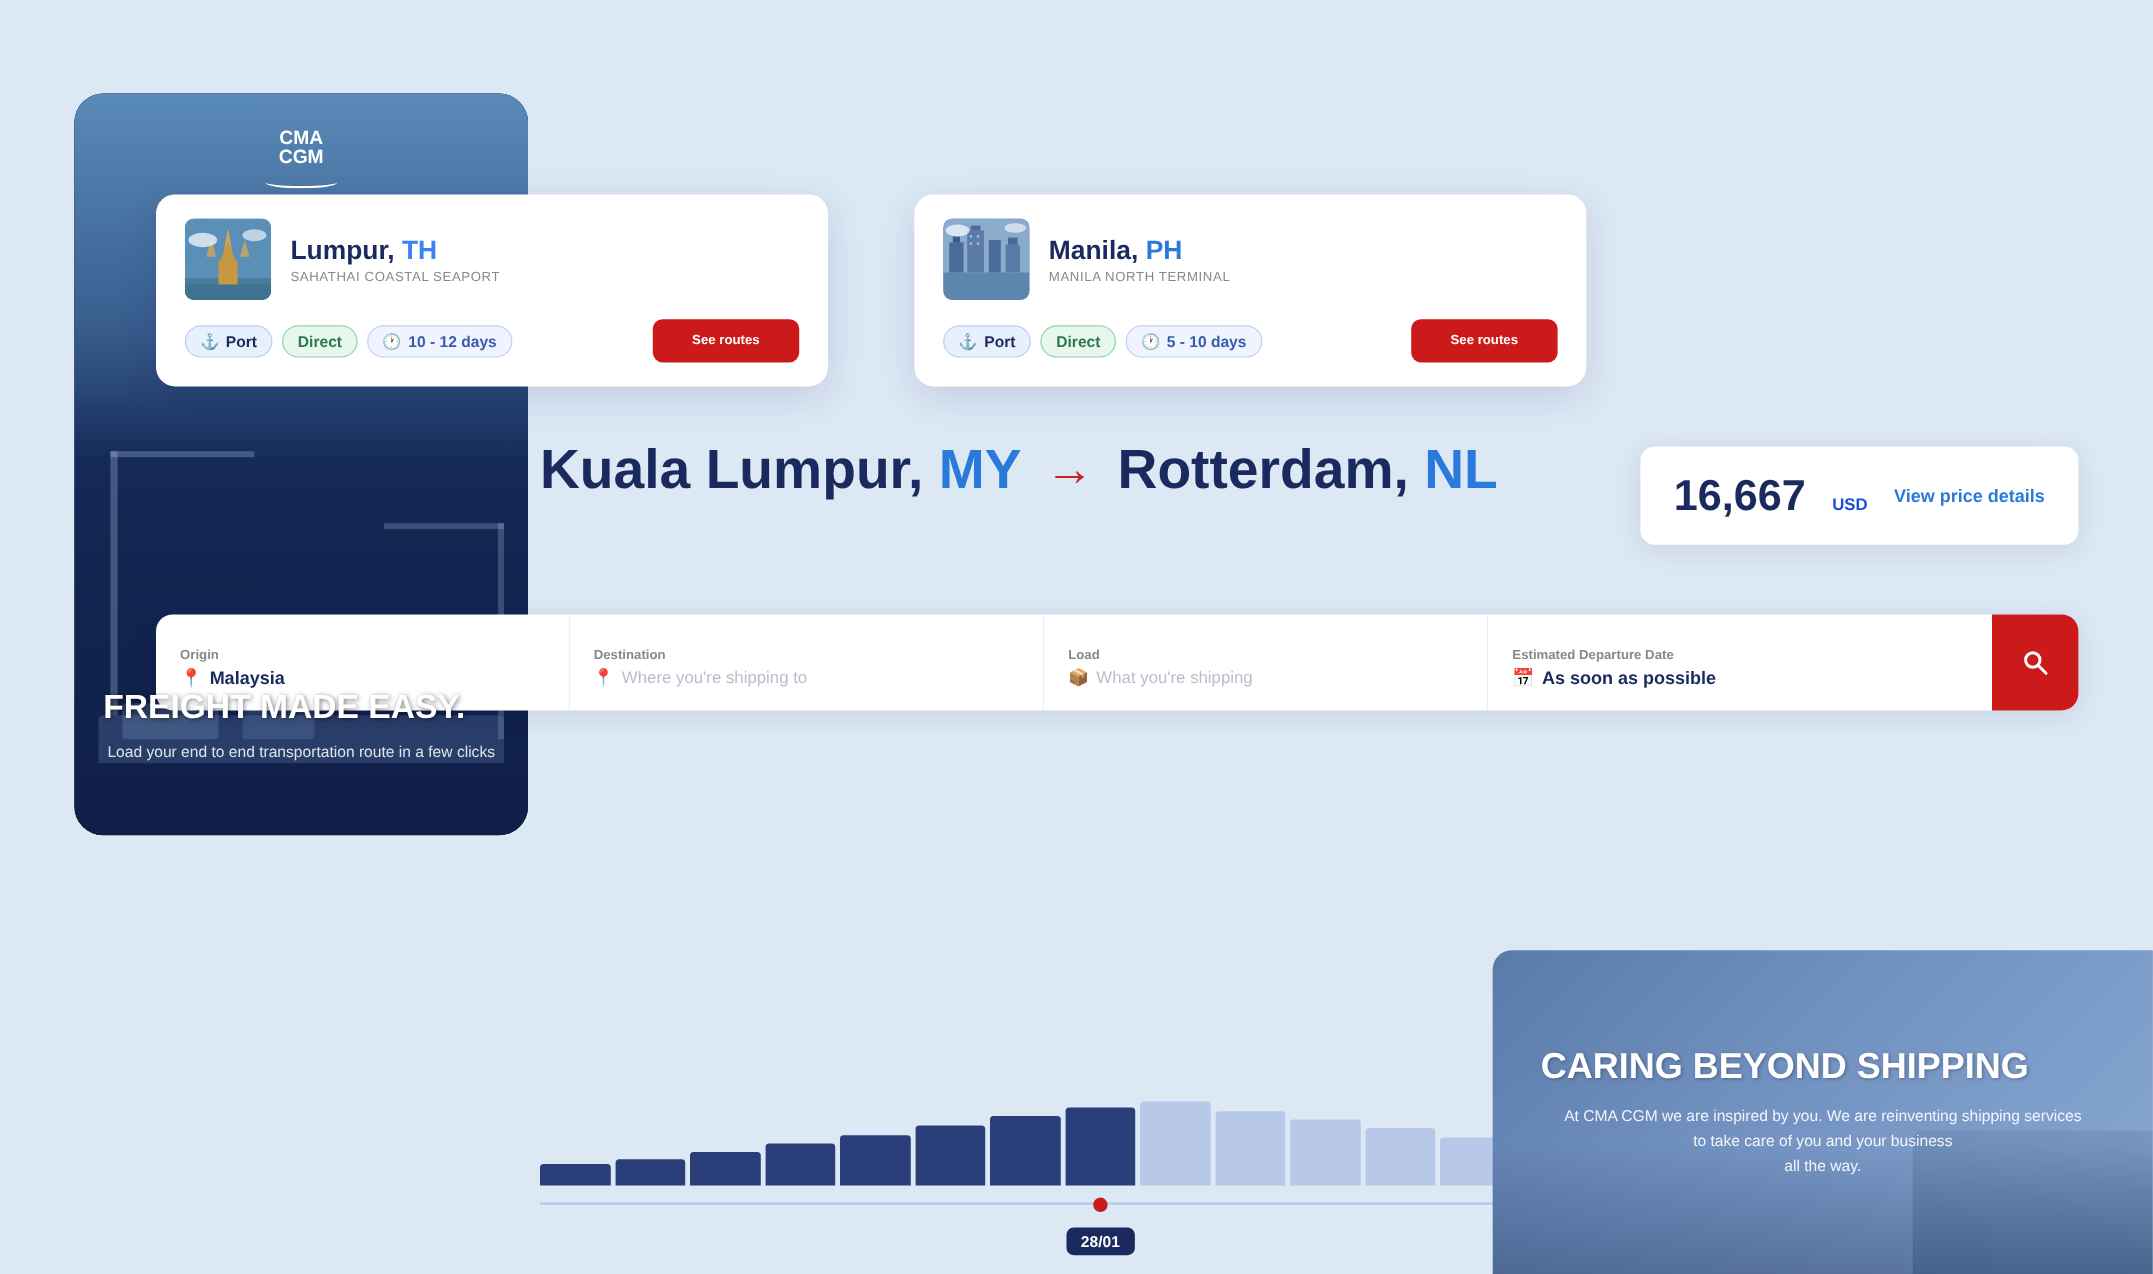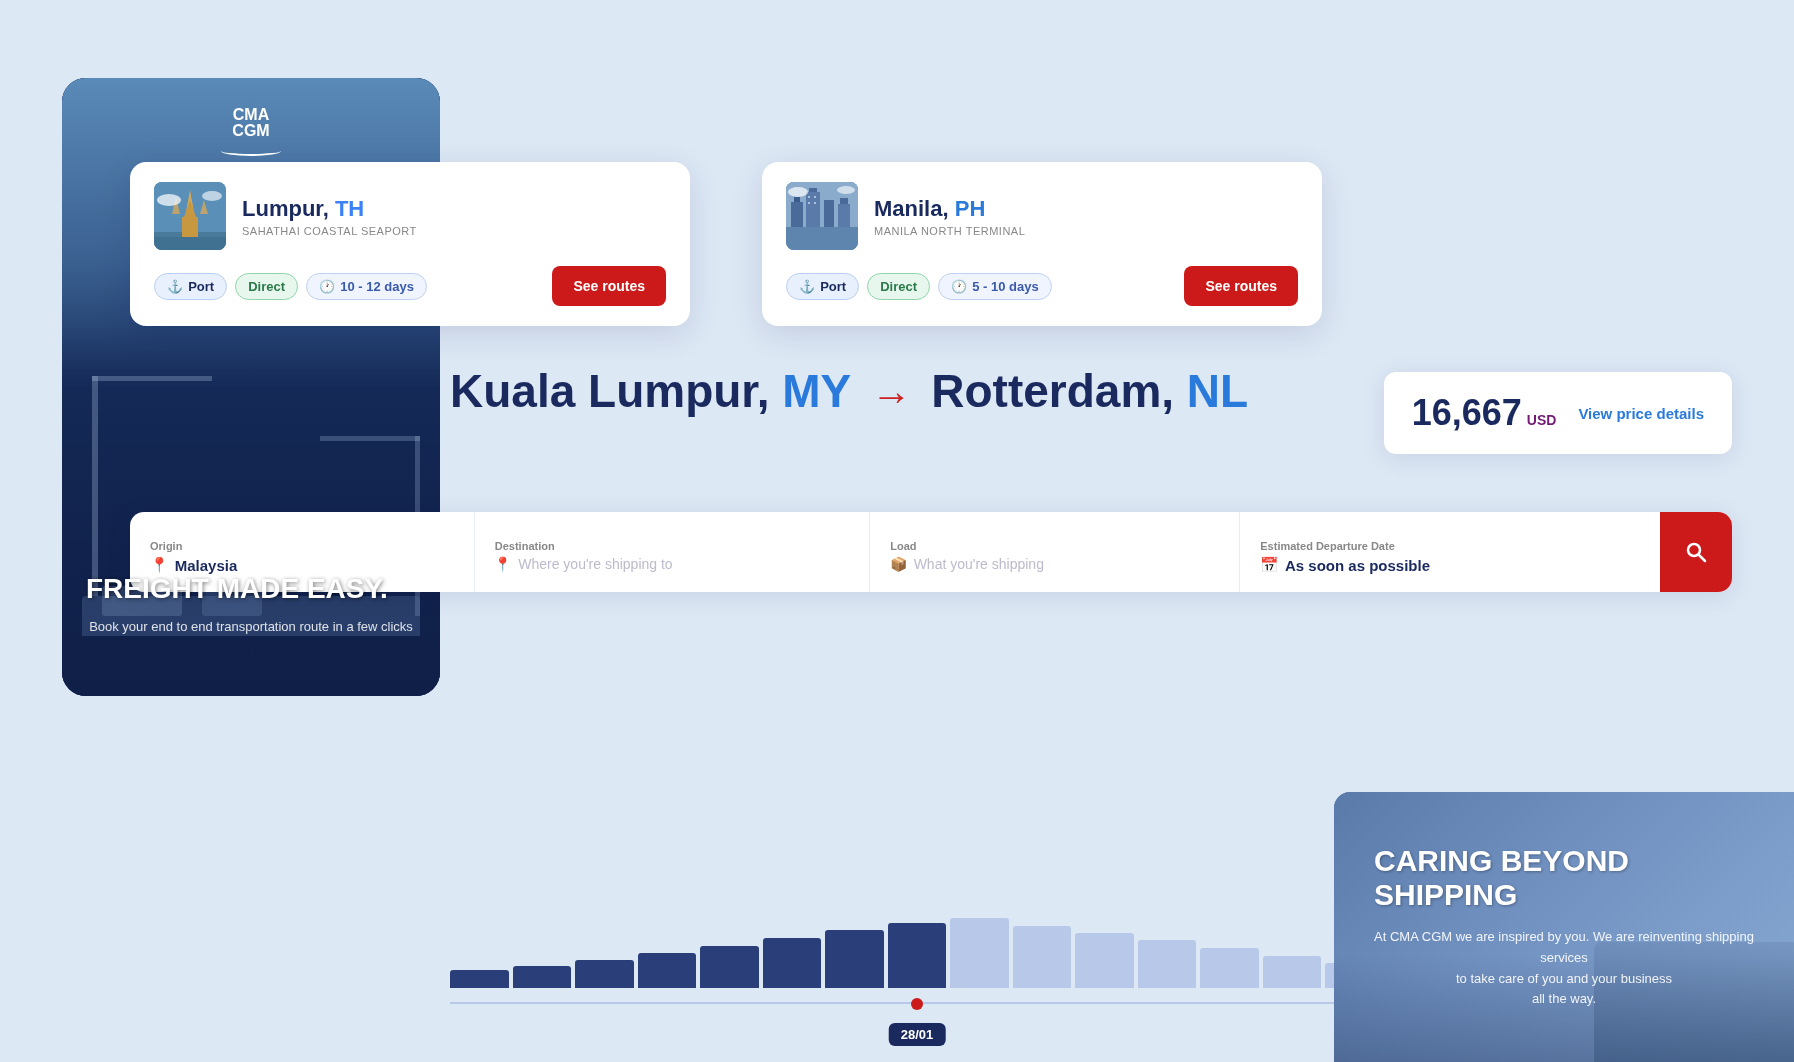--- a/index.html
+++ b/index.html
@@ -156,22 +156,22 @@
       background: #f0f4ff;
       color: #3a5aaa;
       border: 1.5px solid #c0d0f0;
     }
 
     .see-routes-btn {
       background: #cc1a1a;
       color: white;
       border: none;
       border-radius: 8px;
-      padding: 12px 21px;
-      font-size: 14px;
+      padding: 12px 33px;
+      font-size: 11px;
       font-weight: 700;
       cursor: pointer;
       white-space: nowrap;
     }
 
     
     .card-bangkok {
       left: 130px;
       top: 162px;
       width: 560px;
@@ -215,23 +215,23 @@
       min-width: 320px;
     }
     .price-amount {
       font-size: 36px;
       font-weight: 900;
       color: #1a2a5e;
     }
     .price-currency {
       font-size: 14px;
       font-weight: 700;
-      color: #701a75;
+      color: #1d4ed8;
       vertical-align: super;
-      margin-left: 3px;
+      margin-left: 20px;
     }
     .price-link {
       color: #2a7adc;
       font-size: 15px;
       font-weight: 600;
       text-decoration: none;
       cursor: pointer;
     }
 
     
@@ -352,21 +352,21 @@
       font-weight: 700;
       padding: 4px 10px;
       border-radius: 6px;
     }
 
     
     .caring-card {
       position: absolute;
       bottom: 0;
       right: 0;
-      width: 460px;
+      width: 550px;
       height: 270px;
       background: linear-gradient(135deg, #6b8cba 0%, #7a9cc8 50%, #8ab0d8 100%);
       display: flex;
       flex-direction: column;
       justify-content: center;
       padding: 36px 40px;
       border-radius: 16px 0 0 0;
     }
     .caring-title {
       font-size: 30px;
@@ -409,21 +409,21 @@
     <div class="phone-logo">
       <svg width="80" height="40" viewBox="0 0 80 40">
         <text x="40" y="18" text-anchor="middle" fill="white" font-size="16" font-weight="900" font-family="Arial">CMA</text>
         <text x="40" y="34" text-anchor="middle" fill="white" font-size="16" font-weight="900" font-family="Arial">CGM</text>
       </svg>
       <div style="width:60px;height:10px;border-bottom:2.5px solid white;border-radius:50%;margin:0 auto;"></div>
     </div>
 
     <div class="phone-content">
       <div class="freight-title">FREIGHT MADE EASY.</div>
-      <div class="freight-subtitle">Book your end to end transportation route in a few clicks</div>
+      <div class="freight-subtitle">Load your end to end transportation route in a few clicks</div>
     </div>
   </div>
 </div>
 
 <div class="route-card card-bangkok">
   <div class="card-top">
     <div class="card-image">
       <div class="city-img city-img-bangkok">
 
         <svg width="72" height="68" viewBox="0 0 72 68">

